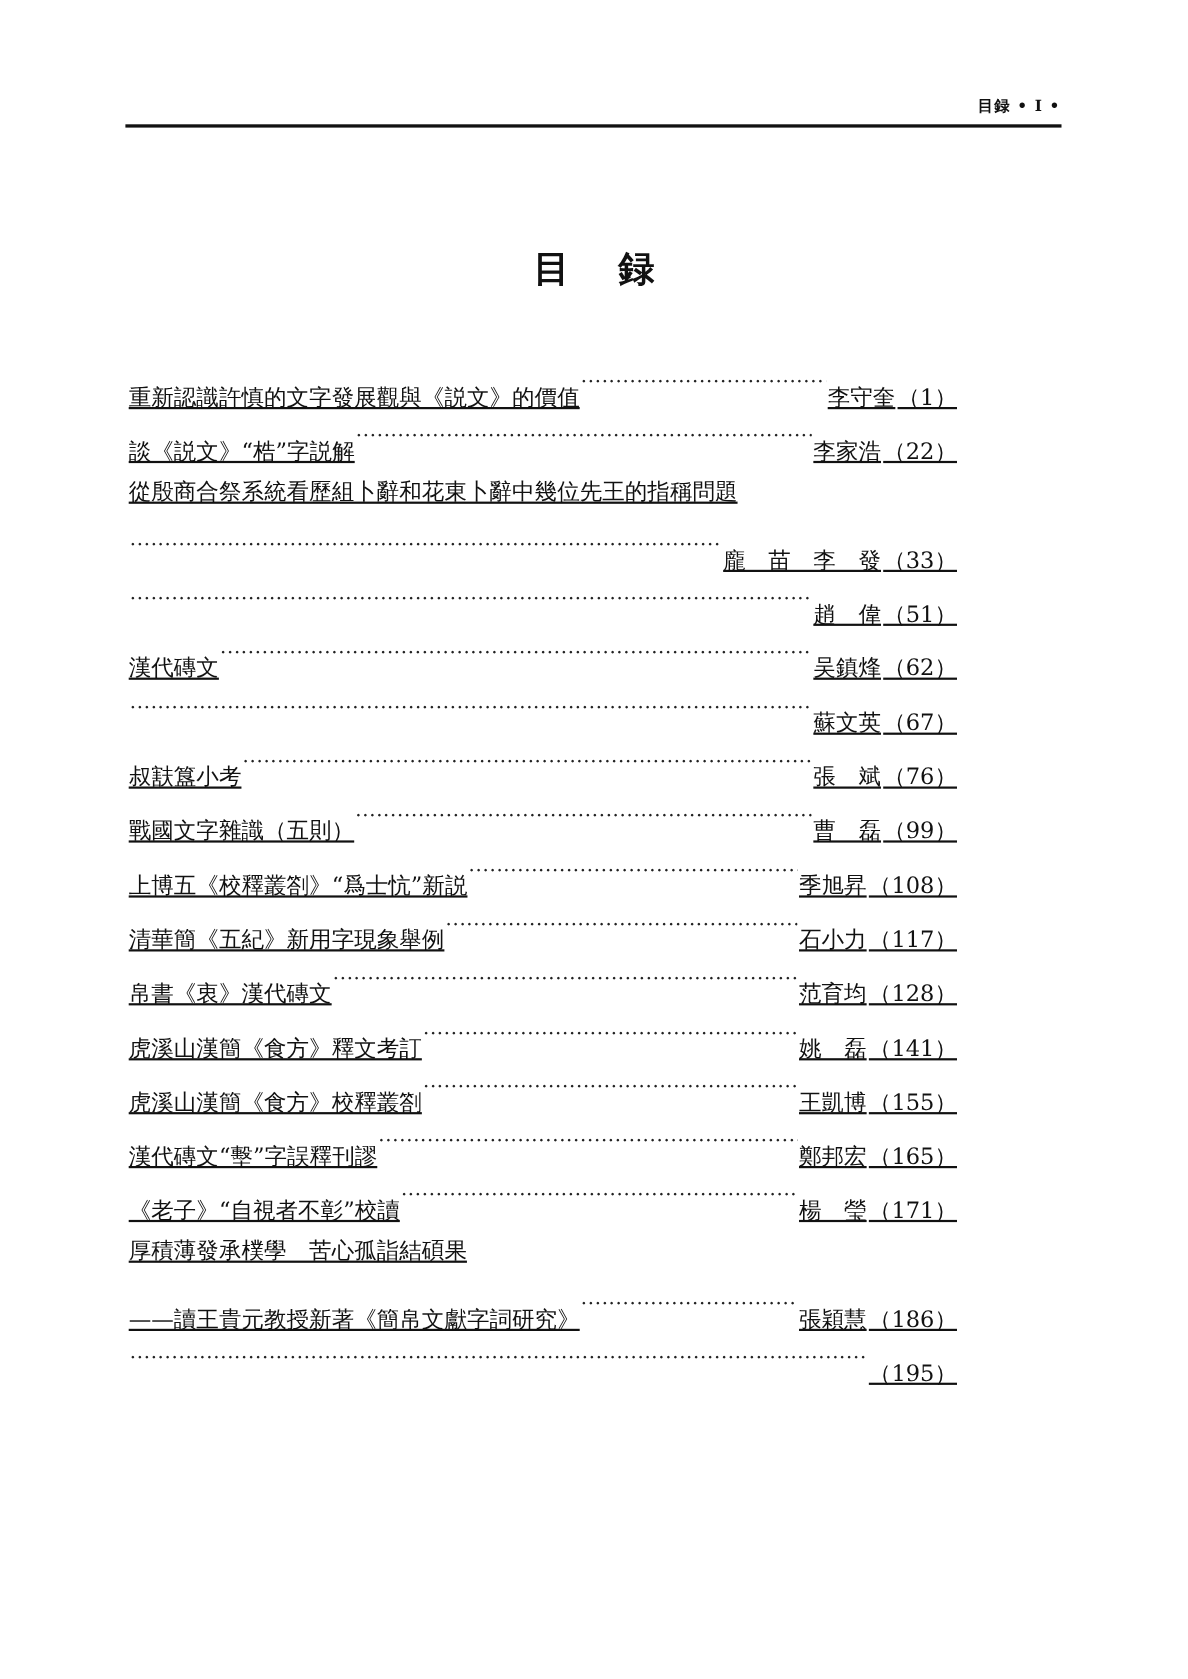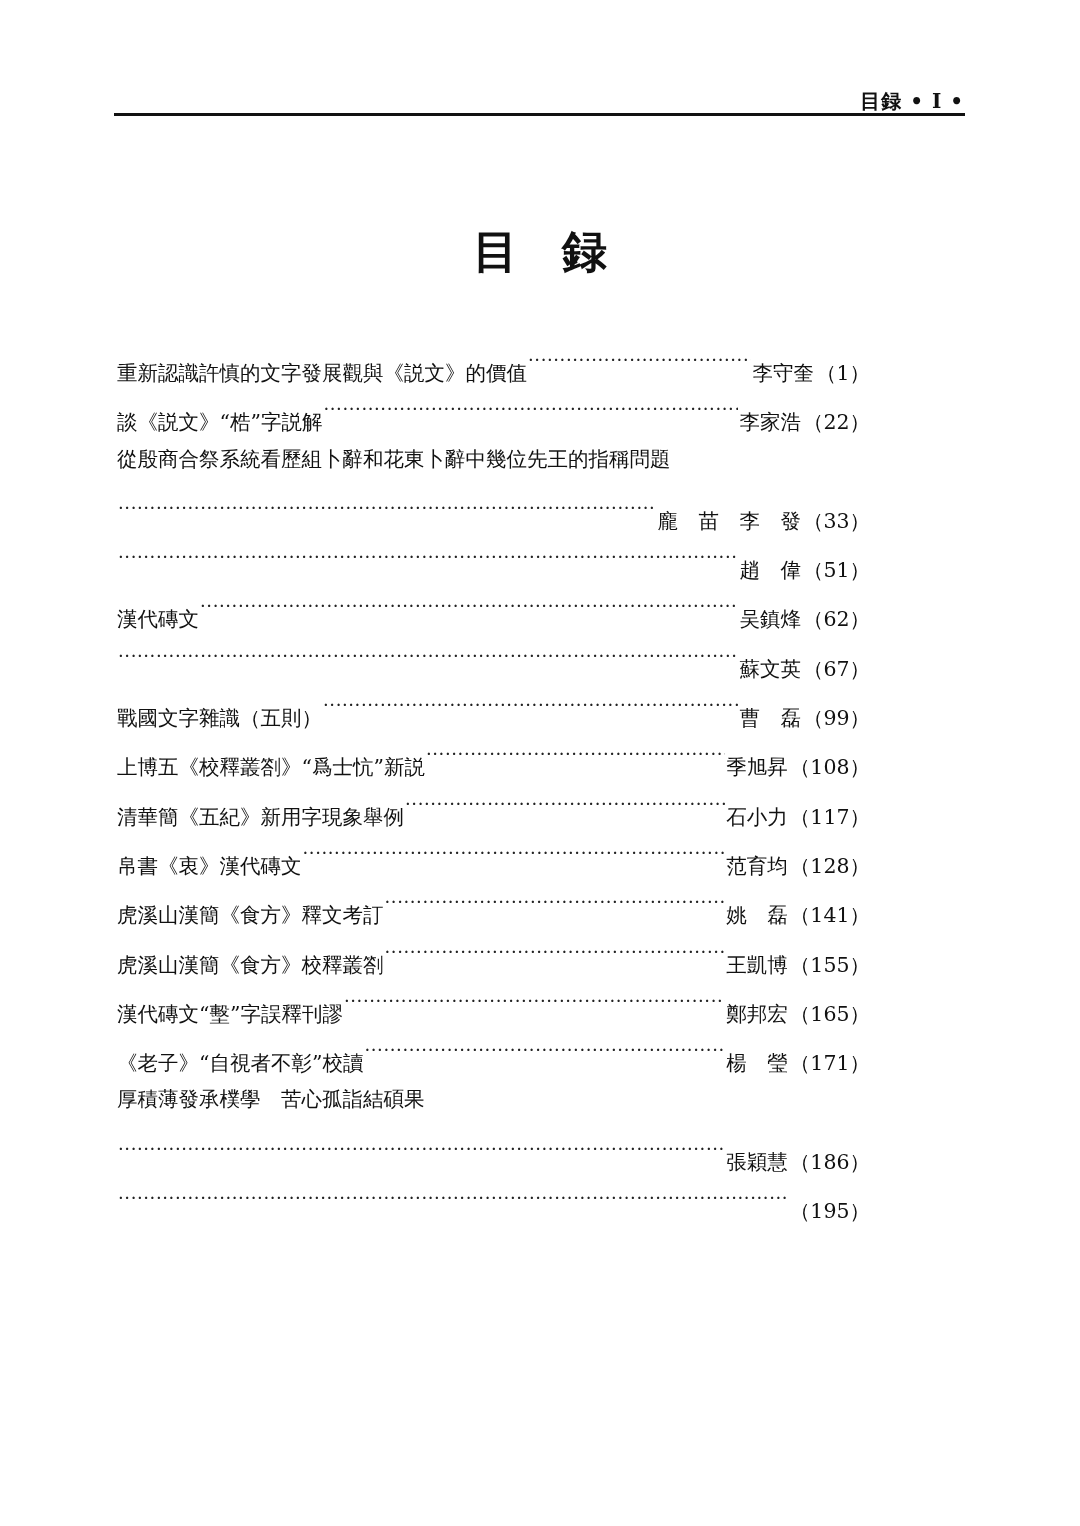--- a/index.html
+++ b/index.html
@@ -3,33 +3,33 @@
   <meta charset="utf-8">
   <style>
     html, body { margin: 0; padding: 0; background: #ffffff; }
     body {
       width: 1080px; height: 1526px; position: relative; overflow: hidden;
       font-family: "DejaVu Serif", "Liberation Serif", serif;
       color: #111111;
     }
     .running-head {
       position: absolute; top: 88px; right: 116px;
-      font-size: 20px; font-weight: bold; letter-spacing: 1px;
+      font-size: 14px; font-weight: bold; letter-spacing: 1px;
     }
     .head-rule {
       position: absolute; top: 113px; left: 114px; width: 851px; height: 3px;
       background: #111111;
     }
     .title {
       position: absolute; top: 222px; left: 0; width: 1080px; text-align: center;
-      font-size: 45px; font-weight: bold;
+      font-size: 33px; font-weight: bold;
     }
     .title span.c1 { margin-right: 44px; }
     .toc {
-      position: absolute; top: 340px; left: 117px; width: 753px;
+      position: absolute; top: 328px; left: 117px; width: 753px; text-decoration: underline;
     }
     .row {
       display: flex; align-items: baseline; height: 49.3px;
       font-size: 20.5px; line-height: 40px; white-space: nowrap;
     }
     .row .t { flex: 0 0 auto; }
     .row .dots {
       flex: 1 1 auto; overflow: hidden; margin: 0 1px;
       position: relative; height: 40px;
     }
@@ -83,20 +83,26 @@
       <span class="dots"></span>
       <span class="a">吴鎮烽</span>
       <span class="p">（62）</span>
     </div>
   <div class="row">
       <span class="dots"></span>
       <span class="a">蘇文英</span>
       <span class="p">（67）</span>
     </div>
   <div class="row">
+      <span class="t">叔㝬簋小考</span>
+      <span class="dots"></span>
+      <span class="a">張　斌</span>
+      <span class="p">（76）</span>
+    </div>
+  <div class="row">
       <span class="t">戰國文字雜識（五則）</span>
       <span class="dots"></span>
       <span class="a">曹　磊</span>
       <span class="p">（99）</span>
     </div>
   <div class="row">
       <span class="t">上博五《校釋叢劄》“爲士忼”新説</span>
       <span class="dots"></span>
       <span class="a">季旭昇</span>
       <span class="p">（108）</span>
@@ -134,20 +140,21 @@
   <div class="row">
       <span class="t">《老子》“自視者不彰”校讀</span>
       <span class="dots"></span>
       <span class="a">楊　瑩</span>
       <span class="p">（171）</span>
     </div>
   <div class="row">
       <span class="t">厚積薄發承樸學　苦心孤詣結碩果</span>
     </div>
   <div class="row">
+      <span class="t">——讀王貴元教授新著《簡帛文獻字詞研究》</span>
       <span class="dots"></span>
       <span class="a">張穎慧</span>
       <span class="p">（186）</span>
     </div>
   <div class="row">
       <span class="dots"></span>
       <span class="a"></span>
       <span class="p">（195）</span>
     </div>
 </div>

